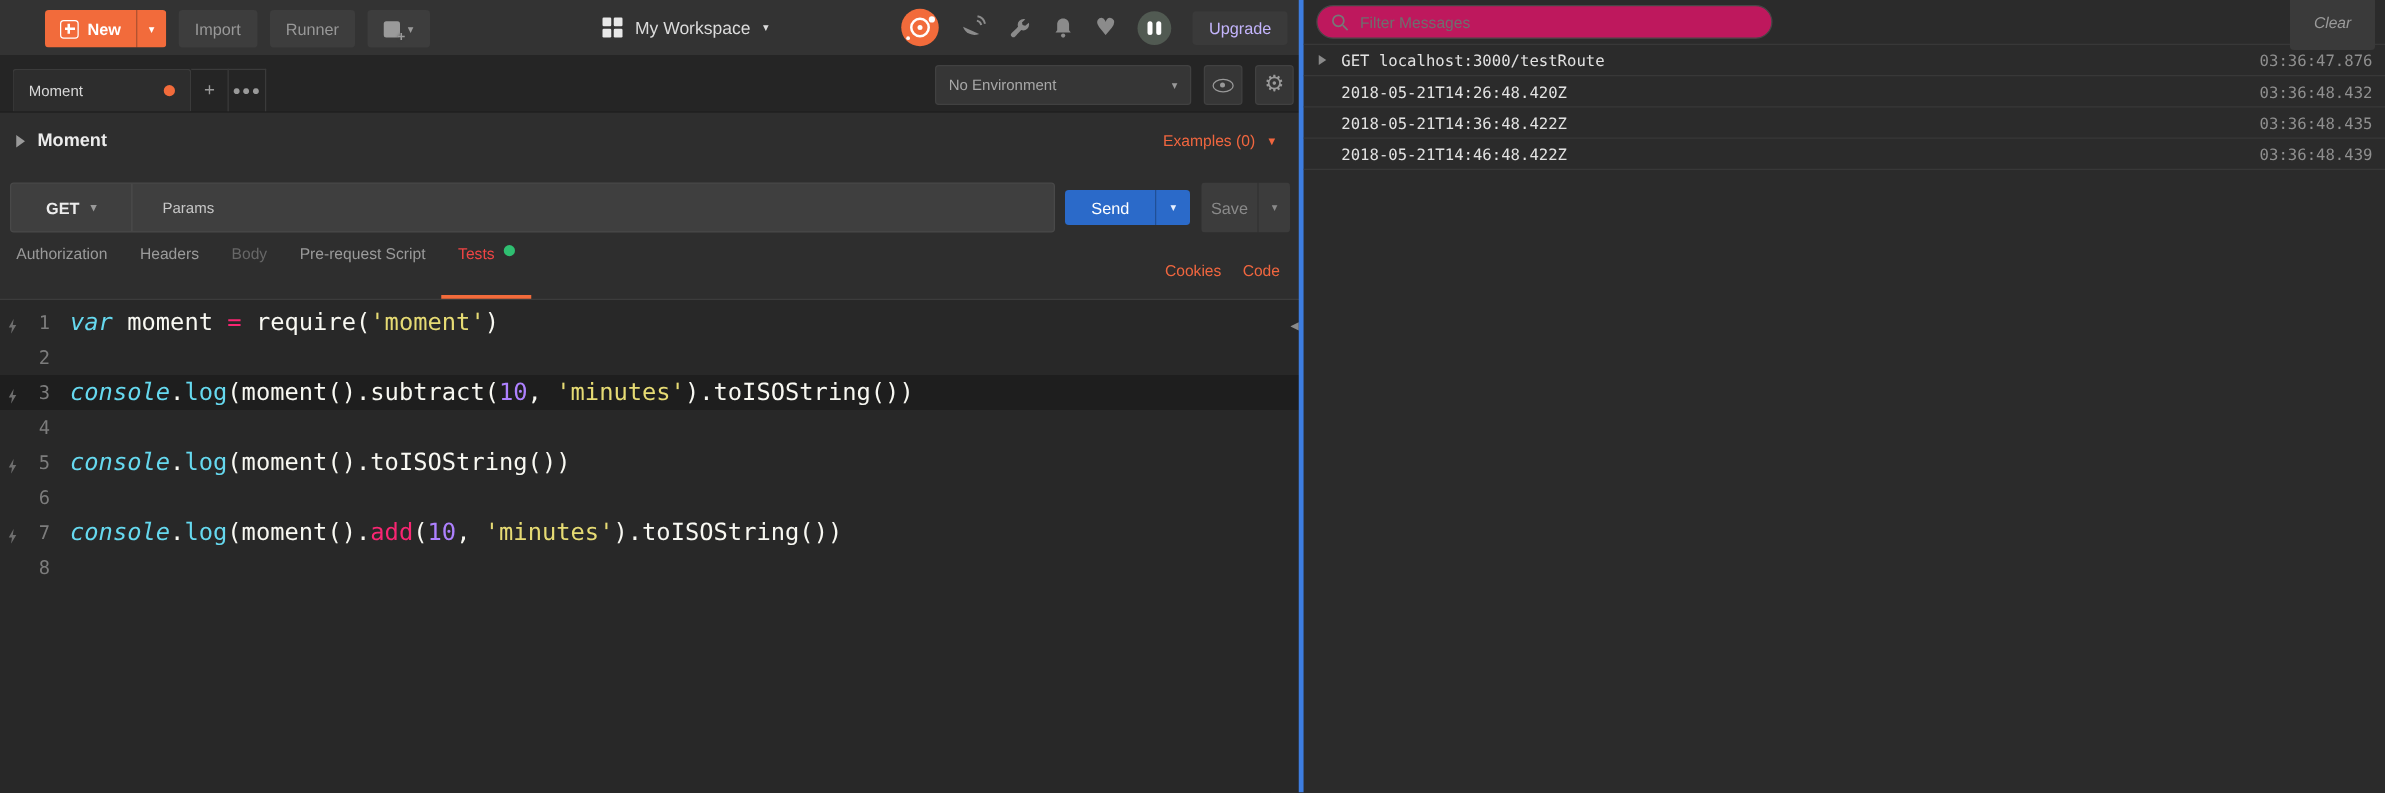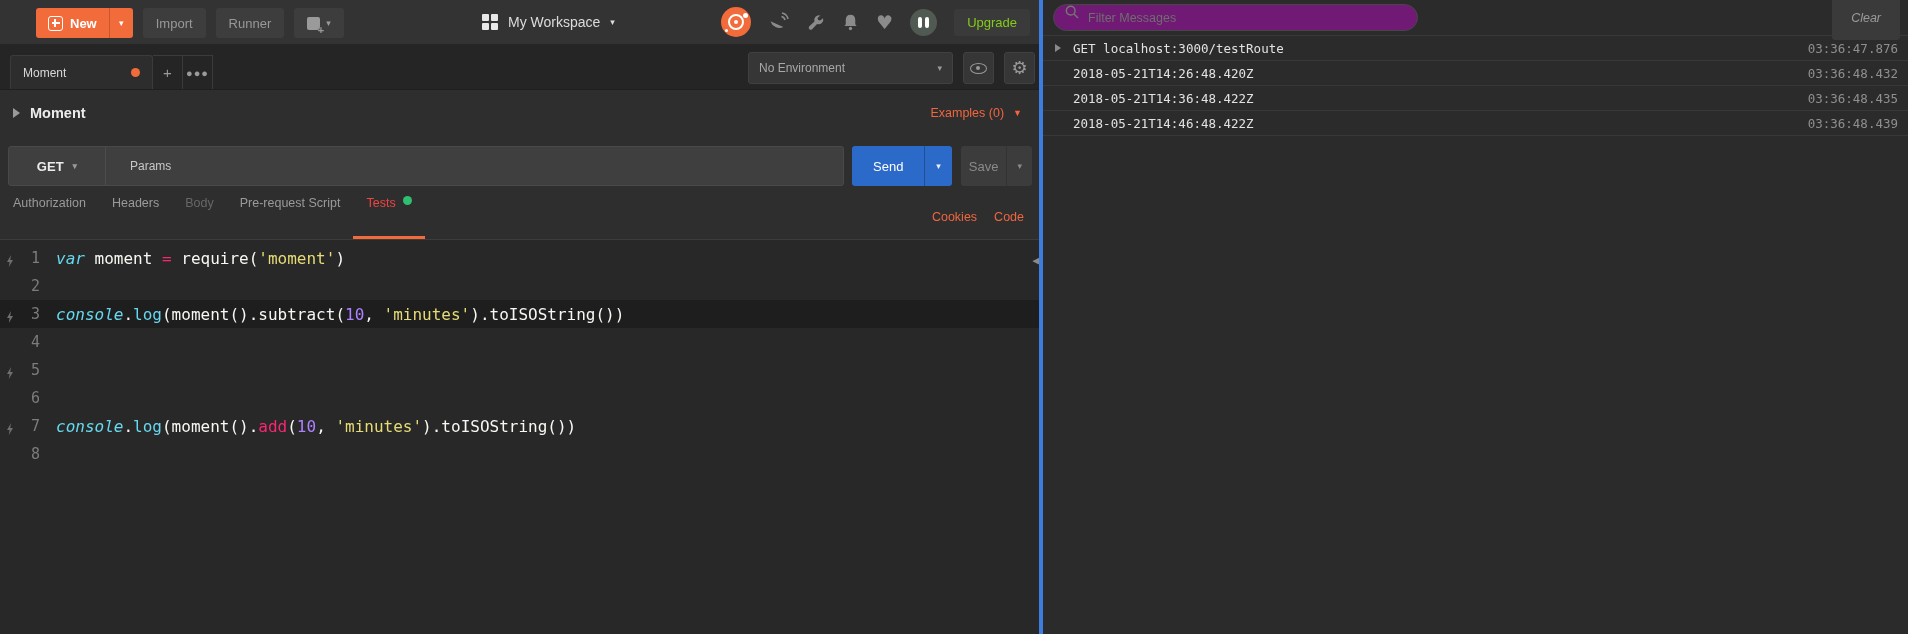--- a/index.html
+++ b/index.html
@@ -31,21 +31,21 @@
   .hdr-right { position:absolute; right:10px; top:0; height:44px; display:flex; align-items:center; gap:17px; }
   .orbit { width:30px; height:30px; border-radius:50%; background:#f26b3b; position:relative; }
   .orbit .ring { position:absolute; left:7px; top:7px; width:16px; height:16px; border:2px solid #fff; border-radius:50%; }
   .orbit .core { position:absolute; left:13px; top:13px; width:4px; height:4px; background:#fff; border-radius:50%; }
   .orbit .sat1 { position:absolute; right:3px; top:6px; width:5px; height:5px; background:#fff; border-radius:50%; }
   .orbit .sat2 { position:absolute; left:4px; bottom:5px; width:3px; height:3px; background:#fff; border-radius:50%; }
   .gicon { color:#8b8b8b; display:flex; align-items:center; }
   .heart-glyph { font-size:19px; color:#8b8b8b; font-family:"DejaVu Sans", sans-serif; line-height:1; }
   .avatar { width:27px; height:27px; border-radius:50%; background:#515a52; display:flex; align-items:center; justify-content:center; gap:3px; }
   .avatar i { width:4px; height:11px; background:#fff; border-radius:2px; }
-  .btn-upgrade { height:27px; padding:0 13px; background:#3a3a3a; border-radius:3px; color:#84cc16; font-size:13px; display:flex; align-items:center; }
+  .btn-upgrade { height:27px; padding:0 13px; background:#3a3a3a; border-radius:3px; color:#c4b5fd; font-size:13px; display:flex; align-items:center; }
 
   
   .tab-strip { position:relative; height:46px; background:#252525; border-bottom:1px solid #1f1f1f; }
   .tab-row { position:absolute; left:10px; bottom:0; display:flex; align-items:flex-end; }
   .tab-moment { width:143px; height:34px; background:#2d2d2d; border:1px solid #3b3b3b; border-bottom:none; border-radius:3px 3px 0 0; display:flex; align-items:center; padding:0 12px; color:#d8d8d8; font-size:12px; }
   .tab-dot { margin-left:auto; width:9px; height:9px; border-radius:50%; background:#f26b3b; }
   .strip-btn { width:30px; height:34px; border:1px solid #3b3b3b; border-bottom:none; border-left:none; display:flex; align-items:center; justify-content:center; color:#9a9a9a; font-size:15px; }
   .strip-btn.more { letter-spacing:1px; font-size:11px; }
   .env-controls { position:absolute; right:5px; bottom:5px; display:flex; align-items:center; gap:10px; }
   .env-select { width:205px; height:32px; background:#363636; border:1px solid #414141; border-radius:3px; display:flex; align-items:center; justify-content:space-between; padding:0 10px; color:#a8a8a8; font-size:12px; }
@@ -60,21 +60,21 @@
   .coll-name { margin-left:10px; color:#ececec; font-size:14.5px; font-weight:bold; }
   .examples { position:absolute; right:18px; display:flex; align-items:center; gap:9px; color:#f0663f; font-size:12.5px; }
   .examples .caret { color:#f0663f; }
 
   
   .request-bar { height:60px; display:flex; align-items:center; padding:0 8px; }
   .method-url { display:flex; align-items:center; width:847px; height:40px; background:#3f3f3f; border:1px solid #494949; border-radius:3px; }
   .method { width:97px; height:100%; display:flex; align-items:center; justify-content:center; gap:9px; border-right:1px solid #4c4c4c; color:#ececec; font-size:13px; font-weight:bold; }
   .url-input { flex:1; padding-left:13px; color:#dcdcdc; font-size:13px; }
   .params-btn { padding:0 24px; color:#c8c8c8; font-size:12px; }
-  .send-group { display:flex; height:40px; margin-left:8px; border-radius:3px; overflow:hidden; }
+  .send-group { display:flex; height:28px; margin-left:8px; border-radius:3px; overflow:hidden; }
   .send-btn { width:73px; background:#2b6ac9; color:#fff; font-size:13px; display:flex; align-items:center; justify-content:center; }
   .send-caret { width:28px; background:#2b6ac9; border-left:1px solid rgba(0,0,0,.25); display:flex; align-items:center; justify-content:center; color:#e8f0ff; font-size:9px; }
   .save-group { display:flex; height:40px; margin-left:9px; border-radius:3px; overflow:hidden; }
   .save-btn { width:46px; background:#3c3c3c; color:#8a8a8a; font-size:13px; display:flex; align-items:center; justify-content:center; }
   .save-caret { width:26px; background:#3c3c3c; border-left:1px solid #333; display:flex; align-items:center; justify-content:center; color:#8a8a8a; font-size:9px; }
 
   
   .req-tabs { position:relative; height:44px; display:flex; align-items:stretch; border-bottom:1px solid #3c3c3c; padding-left:0; }
   .req-tab { position:relative; display:flex; gap:7px; padding:0 13px; font-size:12.5px; color:#9a9a9a; }
   .req-tab.dim { color:#676767; }
@@ -84,36 +84,36 @@
   .tabs-right { position:absolute; right:16px; top:0; height:41px; display:flex; align-items:center; gap:17px; }
   .link-orange { color:#f0663f; font-size:12.5px; }
 
   
   .editor { position:absolute; top:240px; left:0; right:0; bottom:0; background:#282828; font-family:"DejaVu Sans Mono", monospace; }
   .ed-lines { position:absolute; top:4px; left:0; right:0; }
   .ed-line { position:relative; height:28px; display:flex; align-items:center; }
   .ed-line.active { background:rgba(0,0,0,.25); }
   .ed-marker { position:absolute; left:6px; top:8px; width:8px; height:12px; }
   .ed-num { width:40px; text-align:right; color:#7c7c7c; font-size:15px; flex:none; }
-  .ed-code { padding-left:16px; font-size:16px; white-space:pre; color:#f8f8f2; }
+  .ed-code { padding-left:16px; font-size:19px; white-space:pre; color:#f8f8f2; }
   .tok-keyword { color:#66d9ef; font-style:italic; }
   .tok-function { color:#66d9ef; }
   .tok-operator { color:#f92672; }
   .tok-number { color:#ae81ff; }
   .tok-string { color:#e6db74; }
   .tok-plain { color:#f8f8f2; }
   .collapse-handle { position:absolute; right:1px; top:15px; color:#8a8a8a; font-size:11px; line-height:1; }
 
   
   .split-divider { position:absolute; left:1039px; top:0; width:4px; height:634px; background:#3d7de0; }
 
   
   .console-panel { position:absolute; left:1043px; top:0; width:865px; height:634px; background:#2b2b2b; }
   .console-header { height:36px; display:flex; align-items:center; padding:0 8px 0 10px; border-bottom:1px solid #383838; }
-  .search-box { width:365px; height:27px; border:1px solid #474747; border-radius:14px; display:flex; padding:0 11px; gap:9px; background:#701a75; }
+  .search-box { width:365px; height:27px; border:1px solid #474747; border-radius:14px; display:flex; align-items:center; padding:0 11px; gap:9px; background:#be185d; }
   .search-box input { flex:1; background:transparent; border:none; outline:none; color:#cfcfcf; font-size:12.5px; font-family:"Liberation Sans", sans-serif; }
   .search-box input::placeholder { color:#6e6e6e; }
   .btn-clear { margin-left:auto; height:45px; padding:0 19px; background:#3a3a3a; border-radius:3px; color:#9a9a9a; font-size:12.5px; display:flex; align-items:center;font-style:italic; }
   .log-rows { }
   .log-row { height:25px; border-bottom:1px solid #383838; display:flex; align-items:center; padding:0 10px 0 12px; font-family:"DejaVu Sans Mono", monospace; font-size:12.5px; color:#e2e2e2; }
   .log-caret { width:18px; flex:none; display:flex; align-items:center; }
   .log-caret .tri { width:0; height:0; border-left:6px solid #8a8a8a; border-top:4.5px solid transparent; border-bottom:4.5px solid transparent; }
   .log-msg { white-space:pre; }
   .log-time { margin-left:auto; color:#8f8f8f; }
 </style>
@@ -289,20 +289,21 @@
           </div>
           <div class="ed-line">
             <span class="ed-num">4</span>
             <span class="ed-code"></span>
           </div>
           <div class="ed-line">
             <span class="ed-marker"><svg width="8" height="12" viewBox="0 0 8 12">
                 <path d="M5 0 L1 7 h2.6 L2.8 12 L7 5 H4.2 Z" fill="#6f6f6f"></path>
               </svg></span>
             <span class="ed-num">5</span>
+            <span class="ed-code"><span class="tok-keyword">console</span><span class="tok-plain">.</span><span class="tok-function">log</span><span class="tok-plain">(moment().toISOString())</span></span>
           </div>
           <div class="ed-line">
             <span class="ed-num">6</span>
             <span class="ed-code"></span>
           </div>
           <div class="ed-line">
             <span class="ed-marker"><svg width="8" height="12" viewBox="0 0 8 12">
                 <path d="M5 0 L1 7 h2.6 L2.8 12 L7 5 H4.2 Z" fill="#6f6f6f"></path>
               </svg></span>
             <span class="ed-num">7</span>

